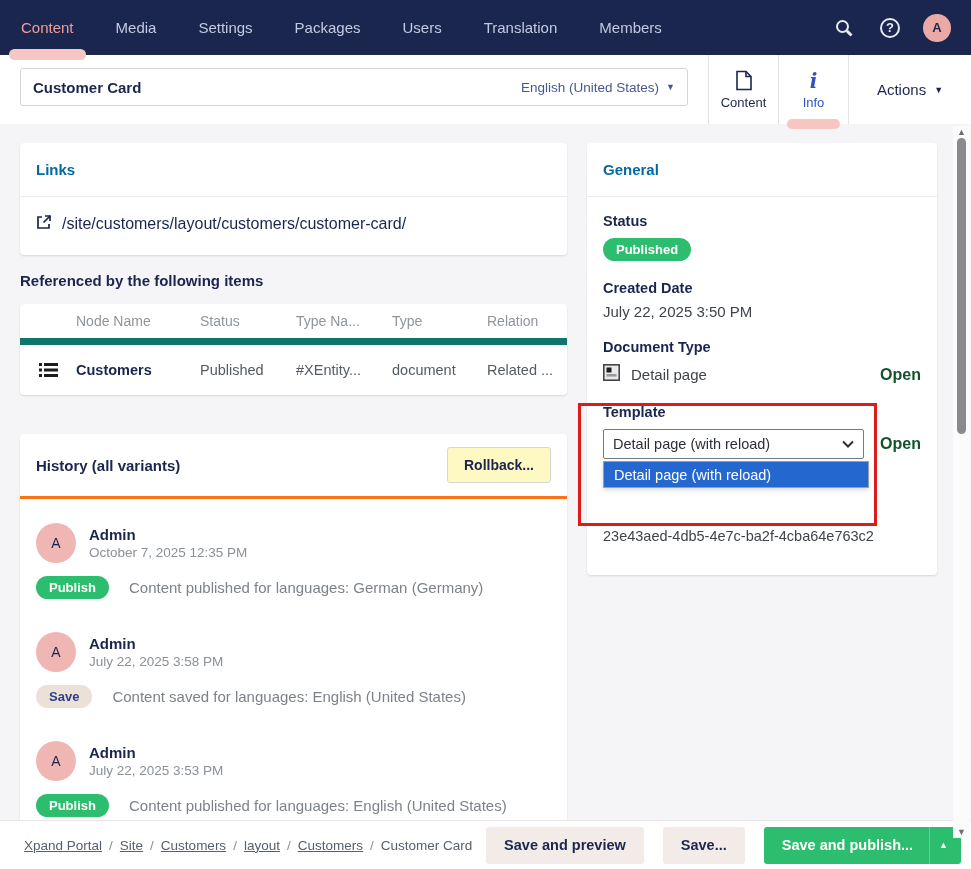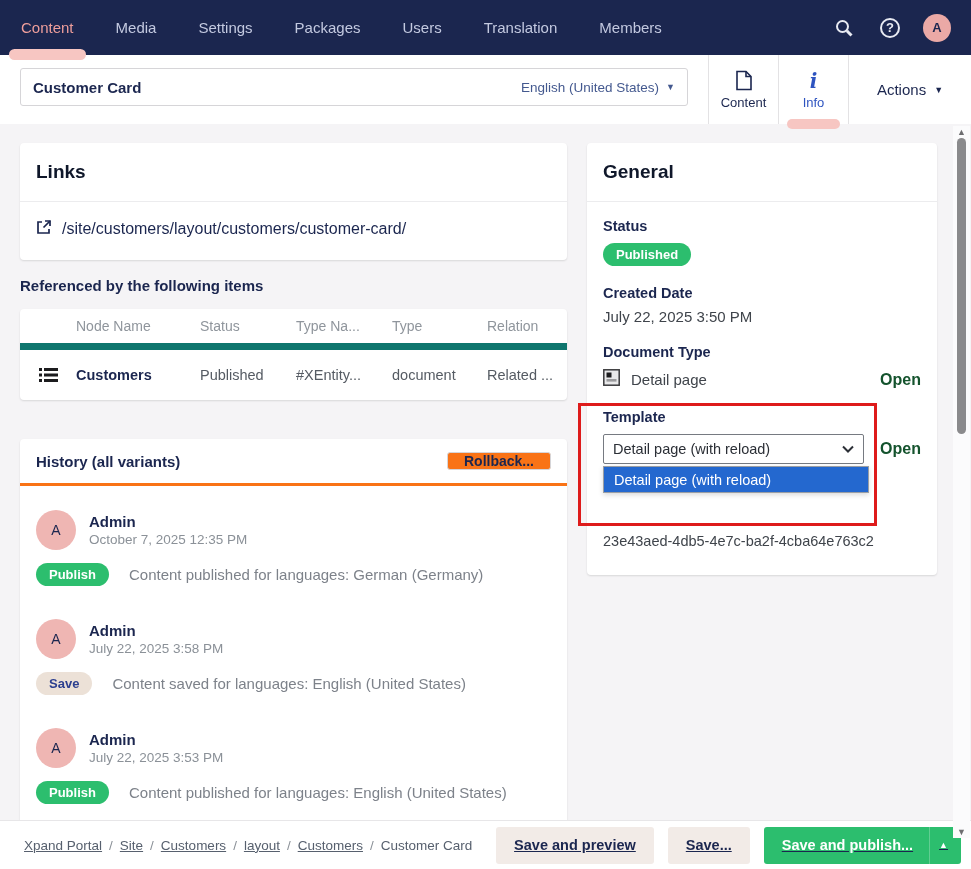--- a/index.html
+++ b/index.html
@@ -31,39 +31,39 @@
   .info-i { font-family:"DejaVu Serif", serif; font-style:italic; font-weight:bold; font-size:20px; color:#2e54c0; line-height:1; }
   .tab-indicator { position:absolute; left:8px; right:8px; bottom:-5px; height:10px; background:#f7c6c2; border-radius:5px; }
   .actions-btn { width:123px; display:flex; align-items:center; justify-content:center; gap:8px; font-size:15px; color:#1b264f; border-left:1px solid #e3e2e4; cursor:pointer; }
 
   
   .main { position:relative; height:696px; background:#f5f4f6; overflow:hidden; }
   .card { background:#fff; border-radius:4px; box-shadow:0 1px 2px rgba(0,0,0,.12); }
   .left-col { position:absolute; left:20px; top:19px; width:547px; }
   .right-col { position:absolute; left:587px; top:19px; width:350px; }
 
-  .card-header { padding:18px 16px; font-size:19px; font-weight:bold; color:#0f172a; border-bottom:1px solid #ececee; }
+  .card-header { padding:18px 16px; font-size:15px; font-weight:bold; color:#0369a1; border-bottom:1px solid #ececee; }
   .links-body { display:flex; align-items:center; gap:10px; padding:17px 16px 21px; }
   .links-url { font-size:16px; color:#1b264f; text-decoration:none; cursor:pointer; }
 
   .ref-heading { margin:17px 0 15px; font-size:15px; font-weight:bold; color:#1b264f; }
 
   .table-card { overflow:hidden; }
   .trow { display:grid; grid-template-columns:56px 124px 96px 96px 95px 1fr; align-items:center; min-height:34px; }
   .trow.thead { border-bottom:7px solid #0f766e; }
   .trow.thead .tcell { color:#8f959c; font-size:14px; padding:9px 0; }
   .trow.tbody { min-height:50px; }
   .tcell { font-size:14.5px; color:#555b63; white-space:nowrap; overflow:hidden; }
   .tcell.icon-cell { display:flex; justify-content:center; }
   .node-link { font-weight:bold; color:#1b264f; cursor:pointer; }
 
   .history-card { margin-top:39px; height:391px; overflow:hidden; }
   .history-header { display:flex; align-items:center; justify-content:space-between; padding:13px 16px; border-bottom:3px solid #f97316; }
   .history-title { font-size:15px; font-weight:bold; color:#1b264f; }
-  .rollback-btn { font-family:inherit; font-size:14px; font-weight:bold; color:#1b264f; background:#f97316; border:1px solid #d6d5d8; border-radius:3px; padding:0 16px; cursor:pointer; }
+  .rollback-btn { font-family:inherit; font-size:14px; font-weight:bold; color:#1b264f; background:#fef9c3; border:1px solid #d6d5d8; border-radius:3px; padding:9px 16px; cursor:pointer; }
   .history-body { padding:24px 16px; }
   .h-entry { margin-bottom:33px; }
   .h-user { display:flex; align-items:center; gap:13px; }
   .h-avatar { width:40px; height:40px; border-radius:50%; background:#efb6b3; color:#1b264f; font-size:14px; display:flex; align-items:center; justify-content:center; }
   .h-name { font-size:15px; font-weight:bold; color:#1b264f; }
   .h-date { font-size:13.5px; color:#8b9198; margin-top:2px; }
   .h-event { display:flex; align-items:center; gap:20px; margin-top:13px; }
   .badge { display:inline-flex; align-items:center; justify-content:center; font-size:13px; font-weight:bold; border-radius:12px; padding:4px 13px; }
   .badge.publish { background:#2cbe6e; color:#fff; }
   .badge.save { background:#ece1d7; color:#2c3f8f; }
@@ -97,21 +97,21 @@
   .sb-arrow { position:absolute; left:0; width:17px; height:12px; display:flex; align-items:center; justify-content:center; font-size:9px; color:#6e6e70; cursor:pointer; }
   .sb-up { top:0; }
   .sb-down { bottom:0; }
   .sb-thumb { position:absolute; left:4px; top:12px; width:9px; height:296px; background:#8a8a8c; border-radius:5px; cursor:grab; }
 
   
   .footer { position:absolute; left:0; bottom:0; width:971px; height:49px; background:#fff; border-top:1px solid #e7e6e8; display:flex; align-items:center; justify-content:space-between; padding:0 10px 0 24px; z-index:55; }
   .breadcrumb { font-size:13.5px; color:#8b9198; display:flex; align-items:center; gap:7px; white-space:nowrap; }
   .bc-item { color:#57606e; cursor:pointer; text-decoration:underline; }
   .bc-item.current { text-decoration:none; cursor:default; color:#57606e; }
-  .footer-buttons { display:flex; align-items:center; gap:14px;text-decoration:underline; }
+  .footer-buttons { display:flex; align-items:center; gap:19px; }
   .fbtn { font-family:inherit; font-size:14.5px; font-weight:bold; border:none; border-radius:3px; height:37px; padding:0 18px; cursor:pointer; }
   .fbtn.light { background:#f2ebe7; color:#1b264f; }
   .fbtn.green { background:#2cbe6e; color:#fff; display:flex; align-items:center; padding:0; overflow:hidden; }
   .fbtn.green .g-main { padding:0 16px 0 18px; }
   .fbtn.green .g-caret { padding:0 13px 0 9px; font-size:9px; border-left:1px solid rgba(255,255,255,.25); height:37px; display:flex; align-items:center; }
 </style>
 </head>
 <body>
 
 <div class="page">

